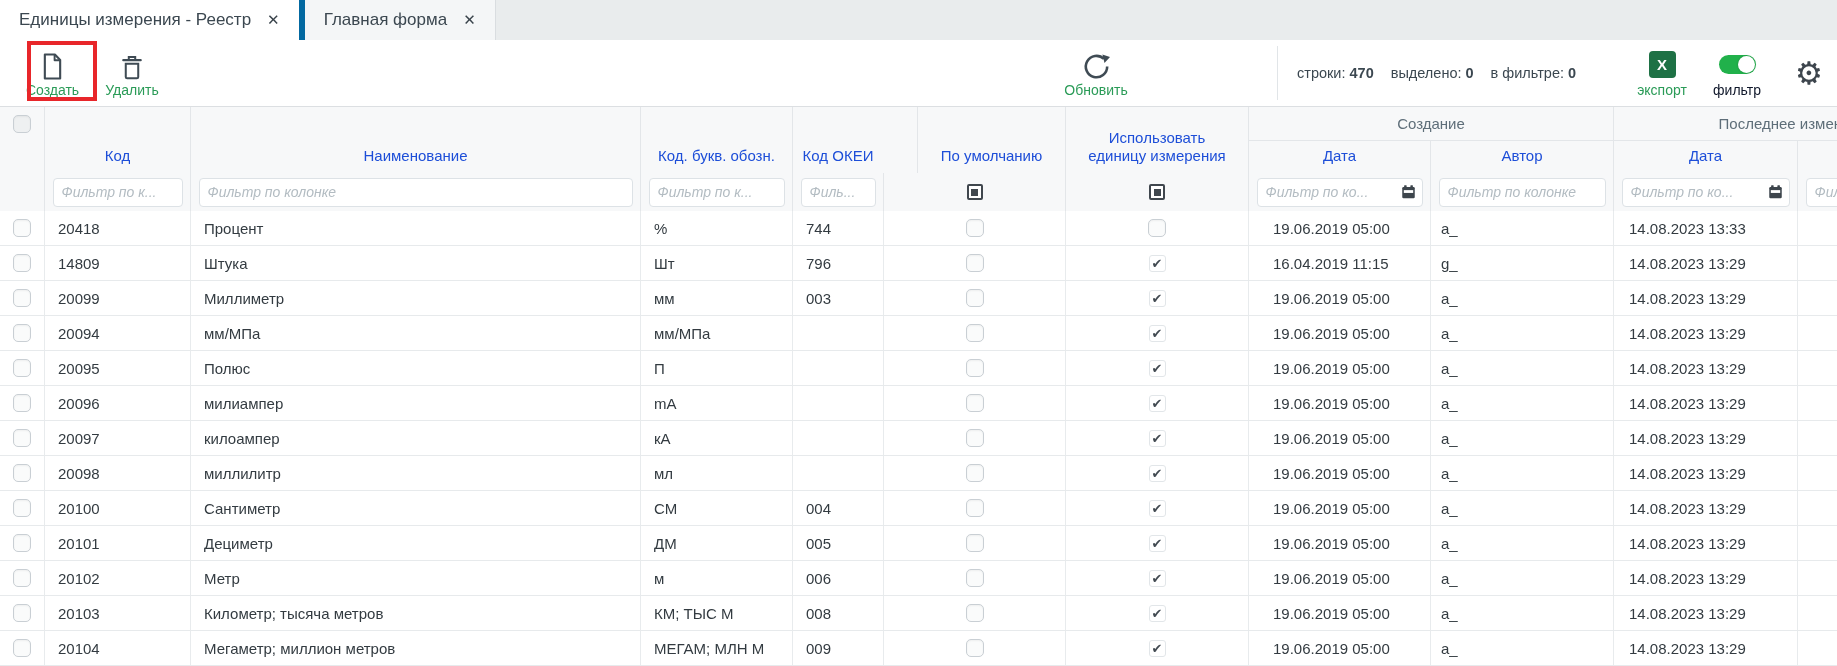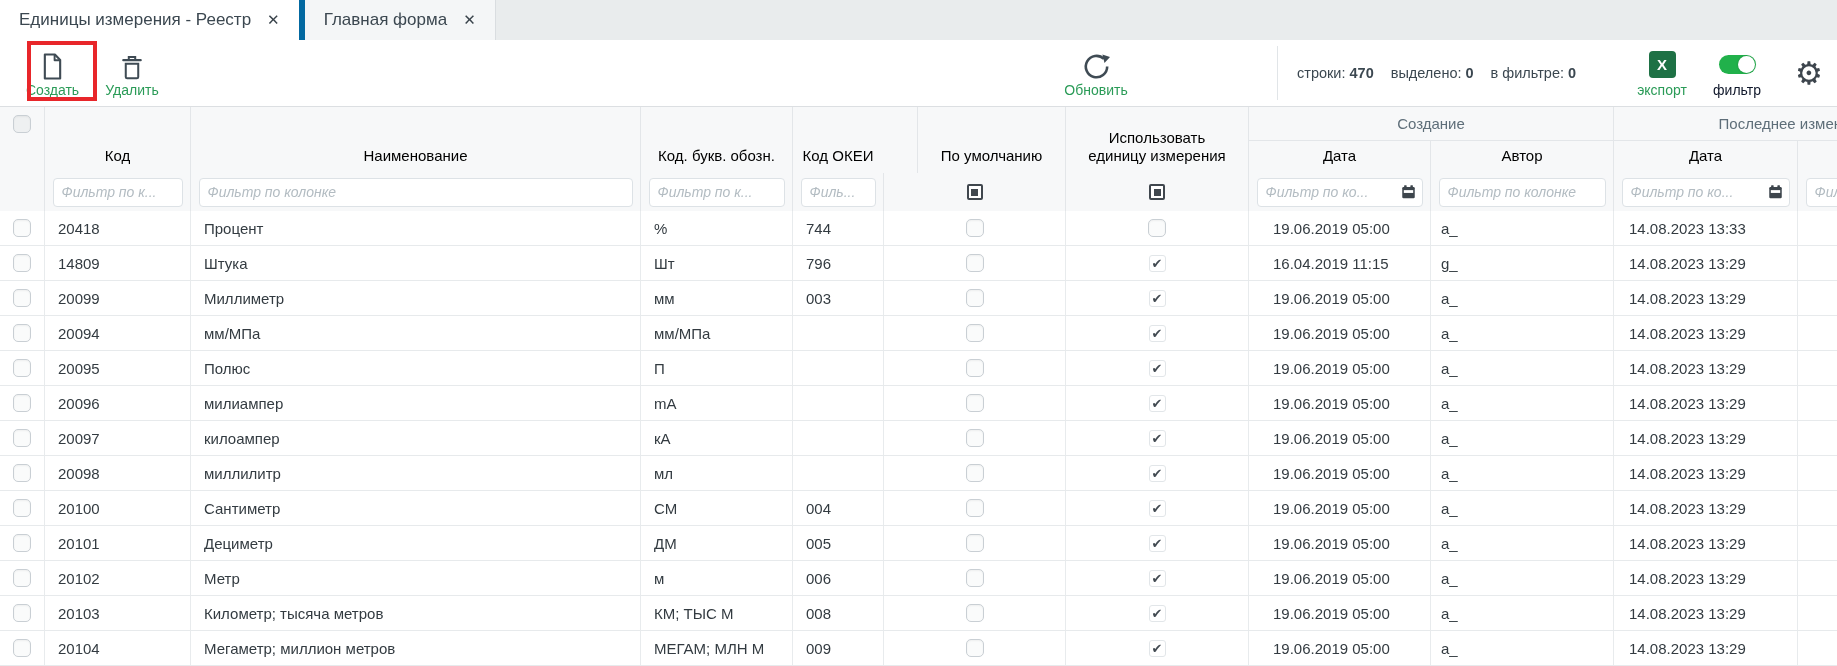--- a/index.html
+++ b/index.html
@@ -38,21 +38,21 @@
   .table { width: 1980px; }
   .grid-row { display: grid;
     grid-template-columns: 44px 146px 450px 152px 91px 182px 183px 182px 183px 184px 183px; }
   .thead { display: grid;
     grid-template-columns: 44px 146px 450px 152px 91px 182px 183px 182px 183px 184px 183px;
     grid-template-rows: 34px 32px 38px;
     background: #f7f8f9; border-top: 1px solid #dcdfe2; }
   .h { border-left: 1px solid #e3e6e9; overflow: hidden; }
   .h.first { border-left: none; }
   .colh { display: flex; align-items: flex-end; justify-content: center; text-align: center;
-          padding-bottom: 7px; font-size: 15px; color: #000000; line-height: 1.25; }
+          padding-bottom: 7px; font-size: 15px; color: #1d4ed8; line-height: 1.25; }
   .group { display: flex; align-items: center; justify-content: center;
            font-size: 15px; color: #5e6e79; border-bottom: 1px solid #e3e6e9; }
   .cbcell { display: flex; justify-content: center; align-items: flex-start; padding-top: 8px; }
   .fcell { display: flex; align-items: center; justify-content: center; position: relative; }
   .fcell input { width: calc(100% - 15px); height: 29px; border: 1px solid #dde2e6; border-radius: 4px;
                  background: #fff; padding: 0 8px; font-style: italic; font-size: 14px;
                  color: #8a959c; outline: none; font-family: inherit; }
   .fcell input::placeholder { color: #b3bcc2; opacity: 1; }
   .fcell.with-cal input { padding-right: 26px; }
   .cal-icon { position: absolute; right: 14px; top: 50%; transform: translateY(-50%); pointer-events: none; }

